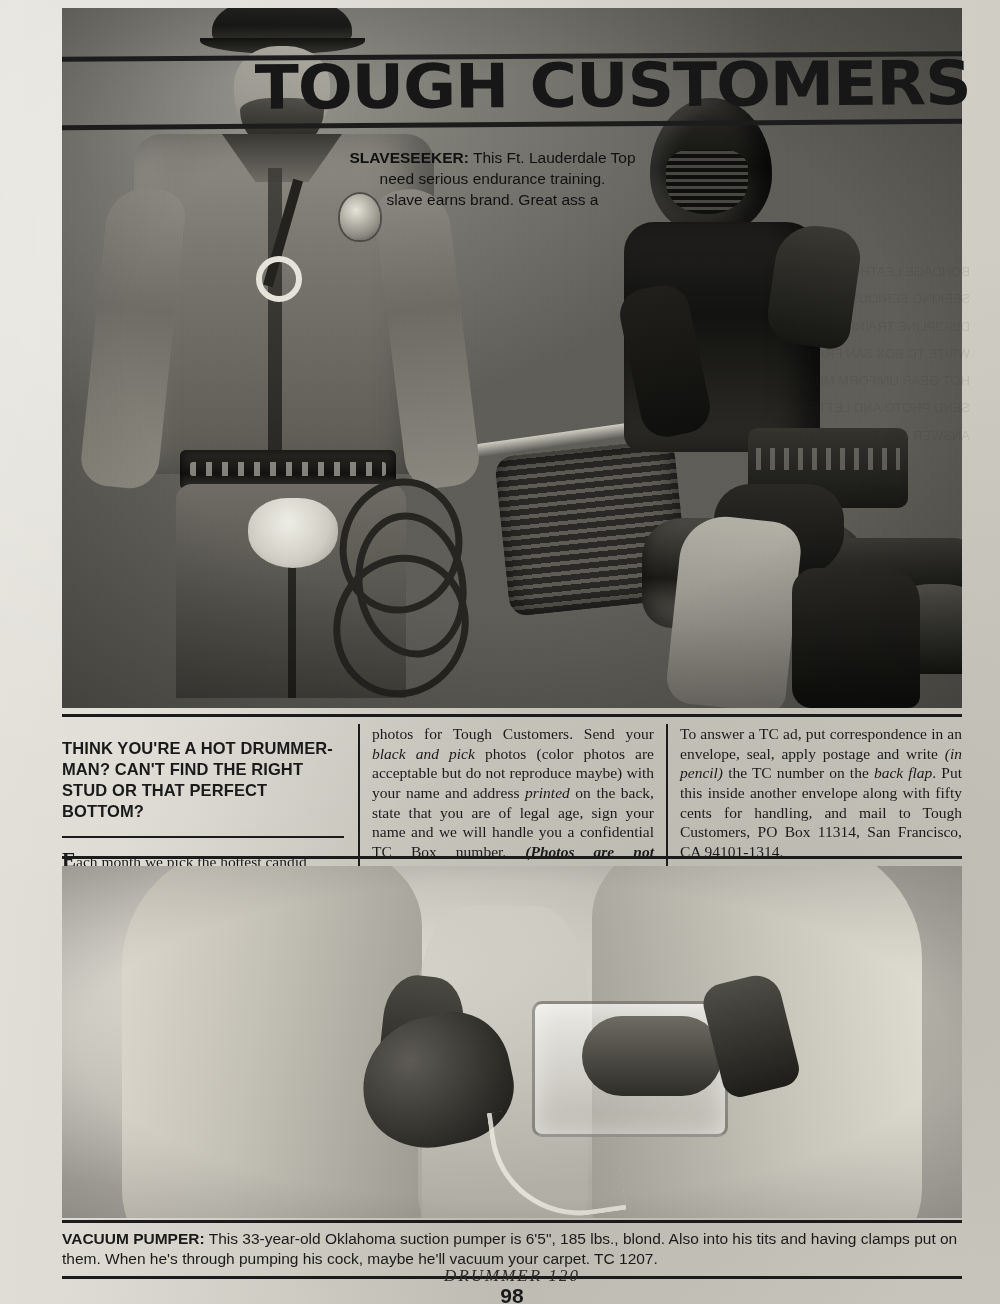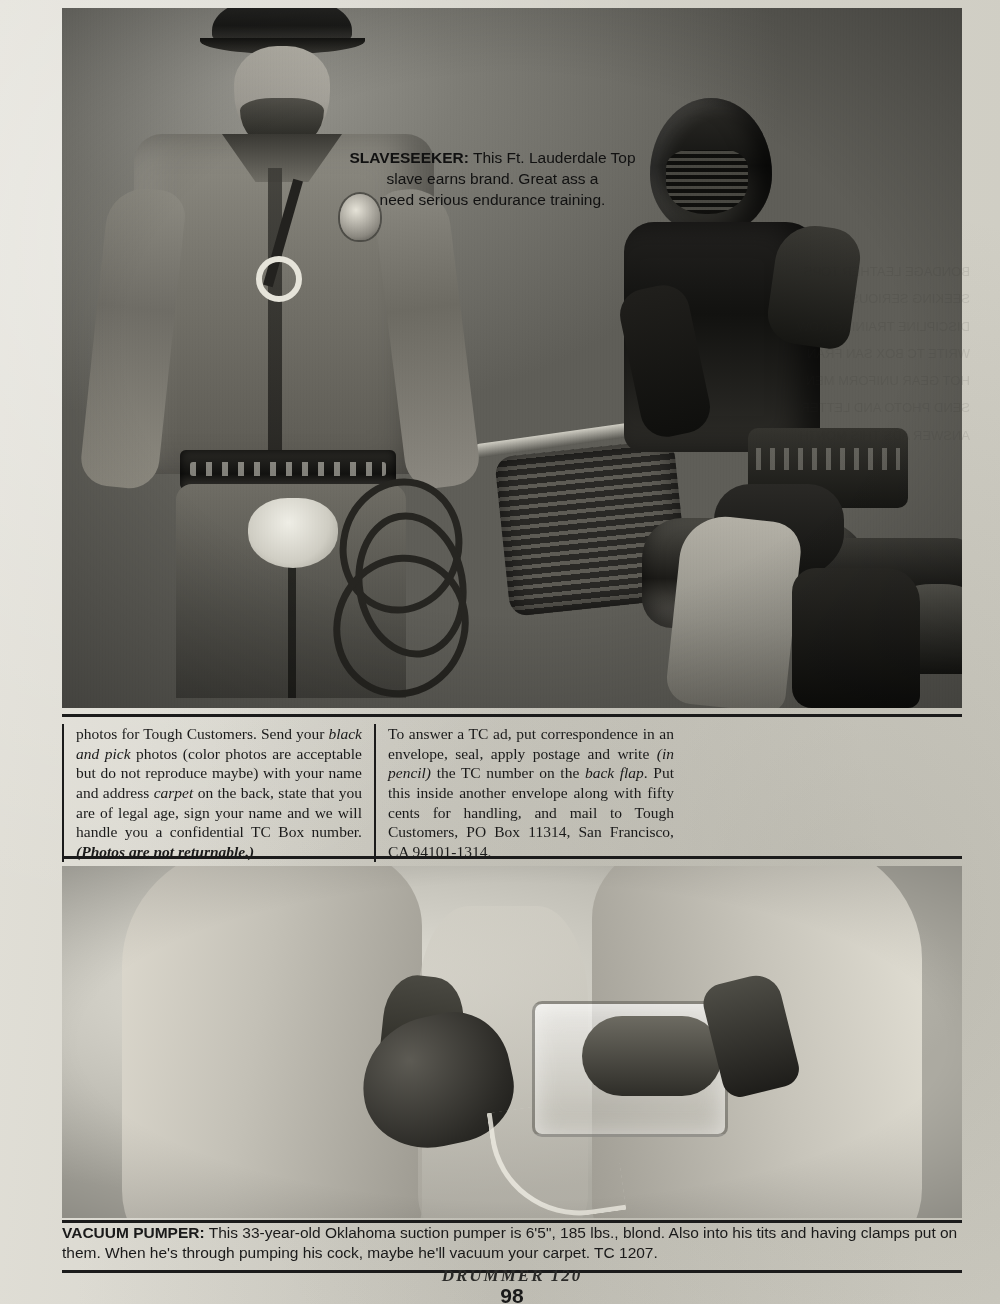--- a/index.html
+++ b/index.html
@@ -554,36 +554,37 @@
     left: 42px;
     top: 1212px;
     width: 900px;
   }
   .bot-rule {
     width: 900px; height: 3px; background: #1b1b1b;
   }
   .bot-text {
     font-size: 15.5px;
     line-height: 1.32;
+    padding-top: 6px;
   }
   .bot-text b { font-weight: bold; }
   .bot-rule2 {
     width: 900px; height: 3px; background: #1b1b1b; margin-top: 6px;
   }
   .folio {
     position: absolute;
     left: 42px;
     top: 1258px;
     width: 900px;
     text-align: center;
   }
   .folio-mag {
     font-family: "Liberation Serif", serif;
     font-style: italic;
-    font-weight: bold;
+    font-weight: normal;
     font-size: 17px;
     letter-spacing: 2px;
     color: #2a2a28;
   }
   .folio-num {
     font-weight: bold;
     font-size: 21px;
     margin-top: -2px;
     color: #1a1a1a;
   }
@@ -664,36 +665,48 @@
     <div class="ghost">
       <div>BONDAGE  LEATHER  TOPS</div>
       <div>SEEKING  SERIOUS  BOTTOM</div>
       <div>DISCIPLINE  TRAINING  NOW</div>
       <div>WRITE  TC  BOX  SAN  FRAN</div>
       <div>HOT  GEAR  UNIFORM  MEN</div>
       <div>SEND  PHOTO  AND  LETTER</div>
       <div>ANSWER  ADS  THIS  MONTH</div>
     </div>
 
+    <div class="masthead">
+      <div class="rule-top"></div>
+      <div class="masthead-title">TOUGH CUSTOMERS</div>
+      <div class="rule-bottom"></div>
+    </div>
 
     <div class="ph1-caption">
       <div class="cap-col-a">
         <span class="cap-label">SLAVESEEKER:</span>
         <span>This Ft. Lauderdale Top</span>
+        <span class="line">need serious endurance training.</span>
         <span class="line">slave earns brand. Great ass a</span>
-        <span class="line">need serious endurance training.</span>
       </div>
     </div>
 
     <div class="mid">
       <div class="mid-rule-top"></div>
       <div class="mid-cols">
+        <div class="mid-c1">
+          <div class="mid-head">THINK YOU'RE A HOT DRUMMER-MAN? CAN'T FIND THE RIGHT STUD OR THAT PERFECT BOTTOM?</div>
+          <div class="mid-hr"></div>
+          <div class="mid-body">
+            <span class="dropcap">E</span><span>ach month we pick the hottest candid</span>
+          </div>
+        </div>
         <div class="mid-c2">
           <div class="mid-body">
-            <span>photos for Tough Customers. Send your </span><i>black and pick</i><span> photos (color photos are acceptable but do not reproduce maybe) with your name and address </span><i>carpet</i><span> on the back, state that you are of legal age, sign your name and we will handle you a confidential TC Box number. </span><b><i>(Photos are not returnable.)</i></b>
+            <span>photos for Tough Customers. Send your </span><i>black and pick</i><span> photos (color photos are acceptable but do not reproduce maybe) with your name and address </span><i>printed</i><span> on the back, state that you are of legal age, sign your name and we will handle you a confidential TC Box number. </span><b><i>(Photos are not returnable.)</i></b>
           </div>
         </div>
         <div class="mid-c3">
           <div class="mid-body">
             <span>To answer a TC ad, put correspondence in an envelope, seal, apply postage and write </span><i>(in pencil)</i><span> the TC number on the </span><i>back flap</i><span>. Put this inside another envelope along with fifty cents for handling, and mail to Tough Customers, PO Box 11314, San Francisco, CA 94101-1314.</span>
           </div>
         </div>
       </div>
       <div class="mid-rule-bottom"></div>
     </div>

